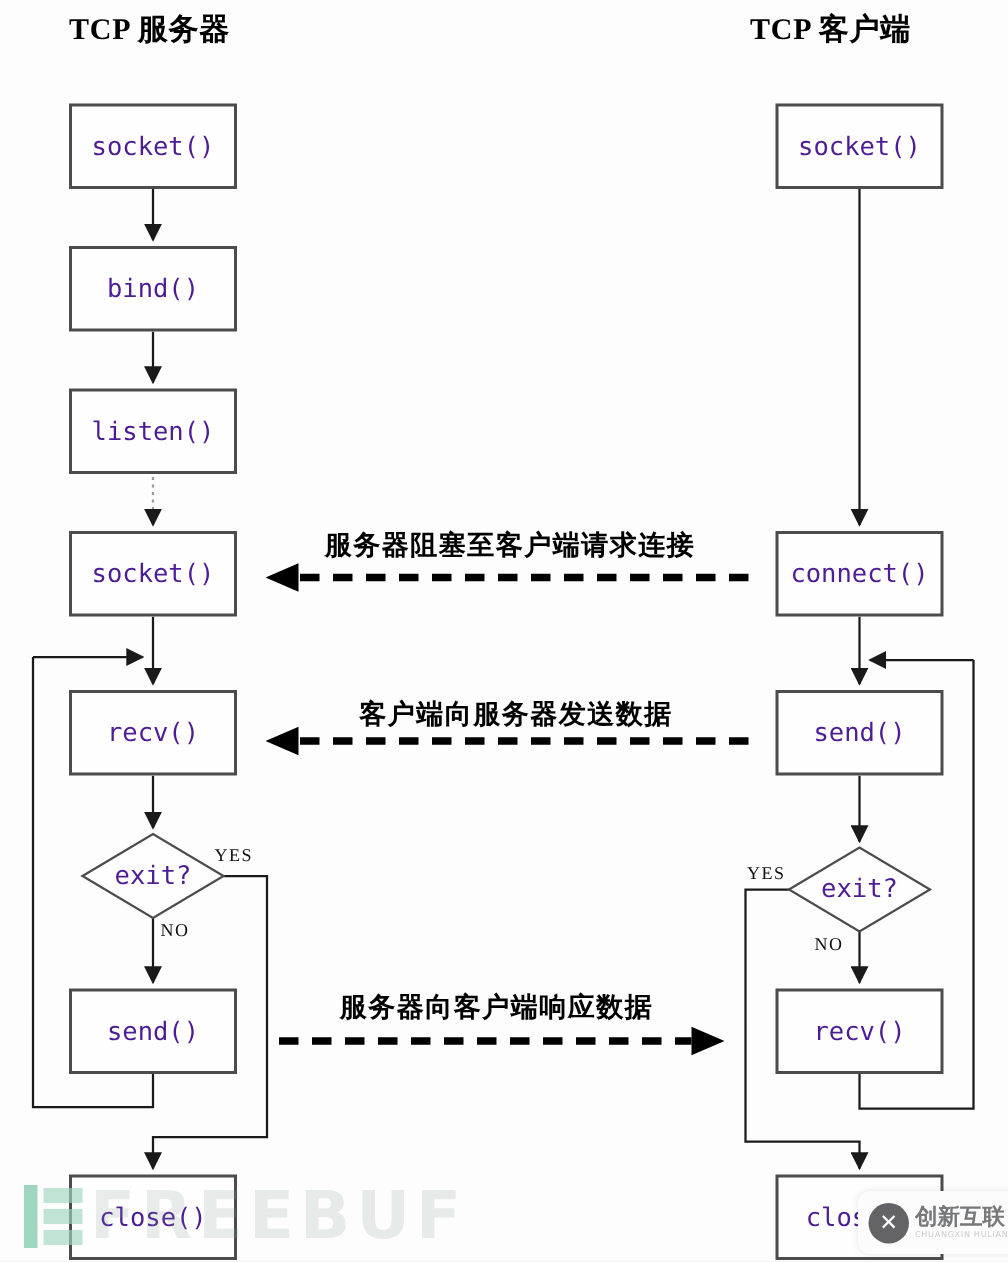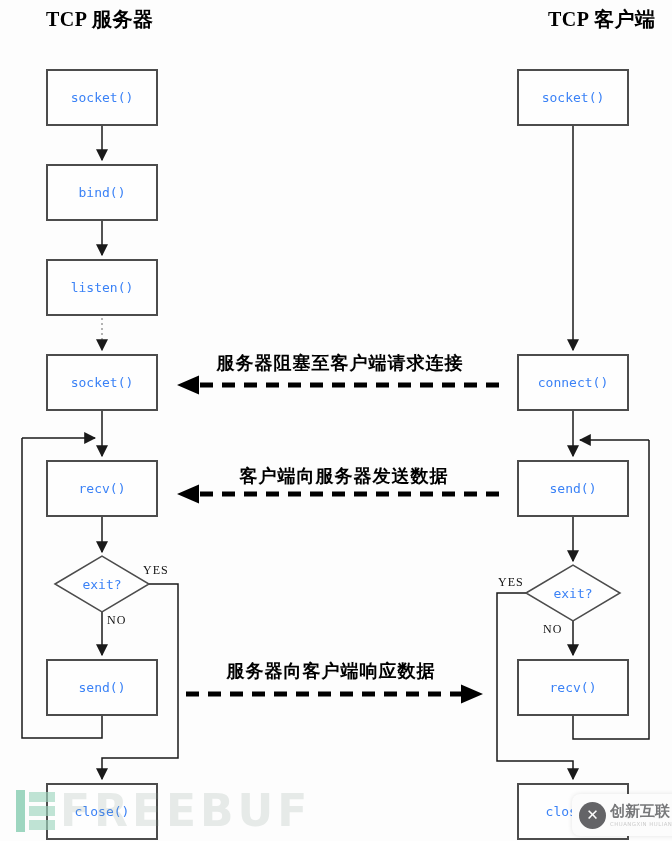--- a/index.html
+++ b/index.html
@@ -11,21 +11,21 @@
   .col-title{
     position:absolute;z-index:2;font-family:"Liberation Serif","DejaVu Serif",serif;
     font-weight:bold;font-size:20px;color:#000;white-space:nowrap;letter-spacing:.5px;
   }
   .fbox{
     position:absolute;z-index:2;width:108px;height:53px;border:2px solid #4c4c4c;
     background:#fefefe;display:flex;align-items:center;justify-content:center;
   }
   .fbox span,.dtext{
     font-family:"DejaVu Sans Mono","Liberation Mono",monospace;
-    font-size:13px;color:#3b82f6;white-space:nowrap;
+    font-size:17px;color:#4c1d95;white-space:nowrap;
   }
   .dtext{position:absolute;z-index:2;transform:translate(-50%,-50%);}
   .branch-label{
     position:absolute;z-index:2;font-family:"Liberation Serif","DejaVu Serif",serif;
     font-weight:normal;font-size:12px;color:#111;letter-spacing:1px;white-space:nowrap;
   }
   .msg-label{
     position:absolute;z-index:2;transform:translateX(-50%);
     font-weight:bold;font-size:18px;color:#000;white-space:nowrap;letter-spacing:1px;text-align:right;
   }
@@ -88,21 +88,21 @@
 
     <line x1="200" y1="385" x2="508" y2="385" stroke="#000" stroke-width="5" stroke-dasharray="13 9"></line>
     <polygon points="177,385 199,375.5 199,394.5" fill="#000"></polygon>
     <line x1="200" y1="494" x2="508" y2="494" stroke="#000" stroke-width="5" stroke-dasharray="13 9"></line>
     <polygon points="177,494 199,484.5 199,503.5" fill="#000"></polygon>
     <line x1="186" y1="694" x2="461" y2="694" stroke="#000" stroke-width="5" stroke-dasharray="13 9"></line>
     <polygon points="483,694 461,684.5 461,703.5" fill="#000"></polygon>
   </svg>
 
   <div class="col-title" style="left:46px;top:6px">TCP 服务器</div>
-  <div class="col-title" style="left:548px;top:6px">TCP 客户端</div>
+  <div class="col-title" style="left:500px;top:6px">TCP 客户端</div>
 
   <div class="fbox" style="left:46px;top:69px">
     <span>socket()</span>
     </div>
   <div class="fbox" style="left:46px;top:164px">
     <span>bind()</span>
     </div>
   <div class="fbox" style="left:46px;top:259px">
     <span>listen()</span>
     </div>

